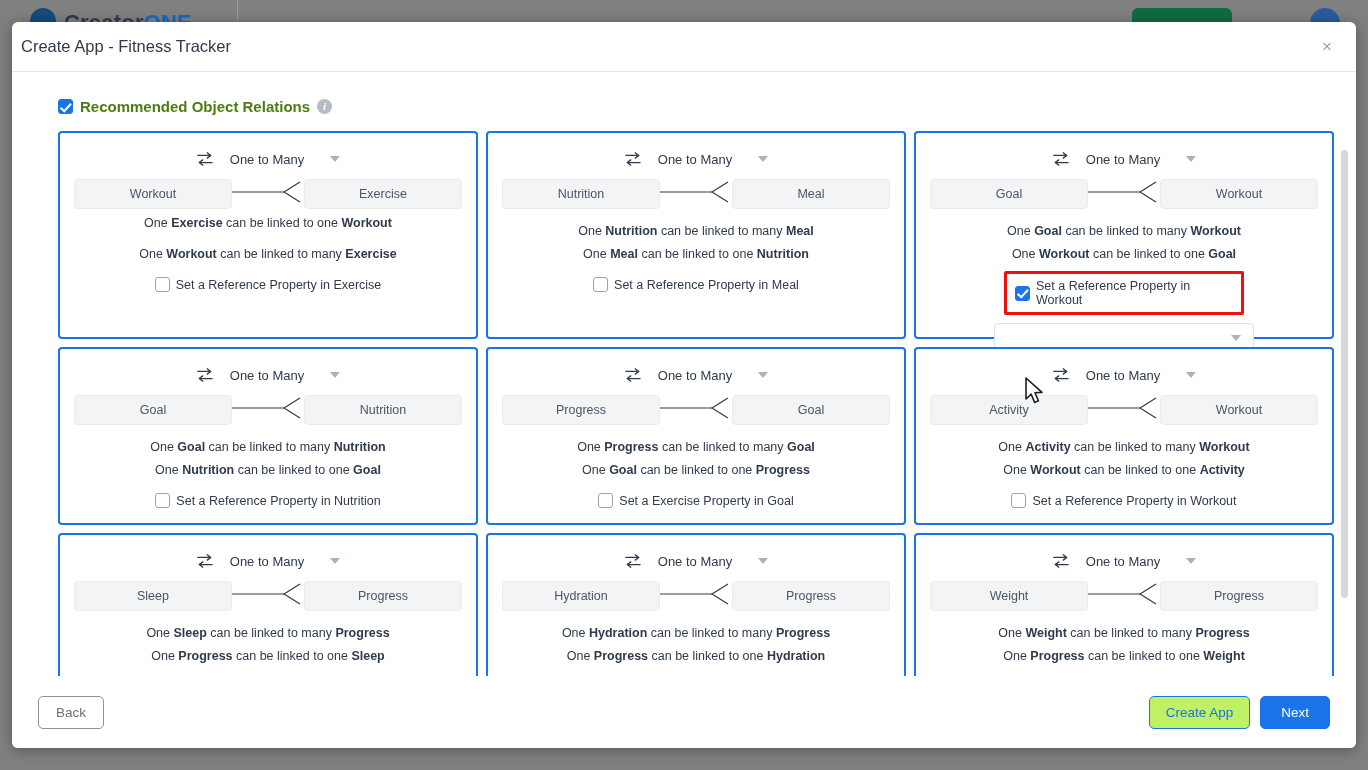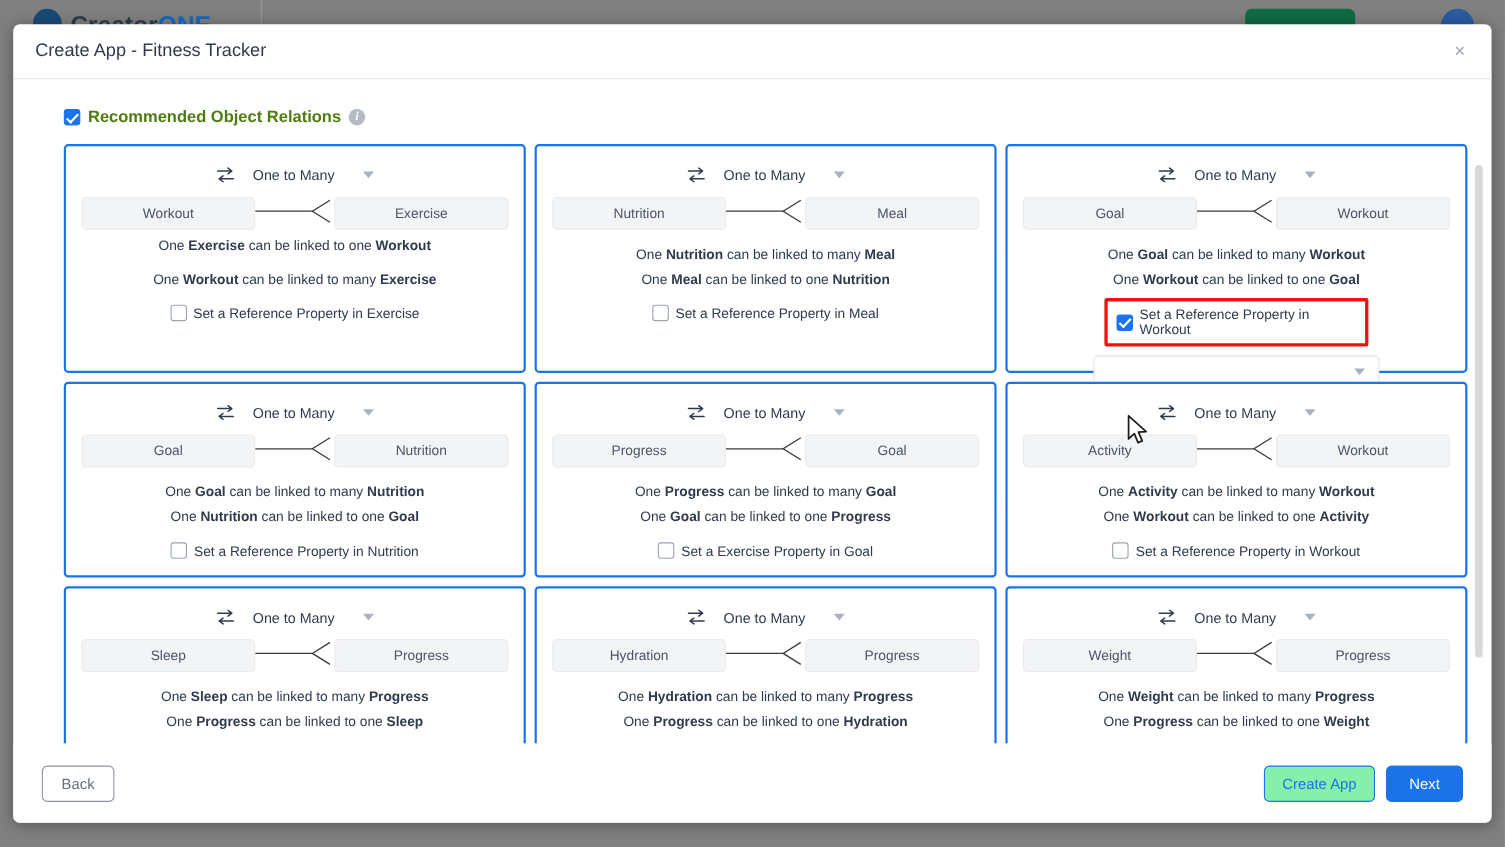--- a/index.html
+++ b/index.html
@@ -33,21 +33,21 @@
     box-shadow: 0 2px 14px rgba(0,0,0,.35);
     display: flex; flex-direction: column;
     overflow: hidden;
   }
   #modal-header {
     position: relative; height: 50px; flex: 0 0 50px;
     border-bottom: 1px solid #e3e6ea;
     display: flex; align-items: center;
   }
   #modal-title {
-    margin-left: 20px; font-size: 16.5px; color: #2f3b4d; font-weight: 400;
+    margin-left: 9px; font-size: 16.5px; color: #2f3b4d; font-weight: 400;
   }
   #close-btn {
     position: absolute; right: 16px; top: 12px;
     width: 26px; height: 26px; border: none; background: transparent;
     color: #9aa4b0; font-size: 17px; line-height: 26px; cursor: pointer;
     font-family: "Liberation Sans", sans-serif;
   }
 
   
   #modal-body {
@@ -163,21 +163,21 @@
   .btn {
     font-family: "Liberation Sans", sans-serif; cursor: pointer;
     border-radius: 5px; font-size: 13.5px;
   }
   #back-btn {
     border: 1px solid #8a94a1; background: #fff; color: #66707d;
     padding: 8px 17px;
   }
   #footer-right { margin-left: auto; display: flex; align-items: center; gap: 10px; }
   #create-app-btn {
-    border: 1px solid #1a73e8; background: #86efac; color: #1a73e8;
+    border: 1px solid #1a73e8; background: #bef264; color: #1a73e8;
     padding: 8px 16px;
   }
   #next-btn {
     border: 1px solid #1a73e8; background: #1a73e8; color: #fff;
     padding: 8px 20px;
   }
 </style>
 </head>
 <body>
 

